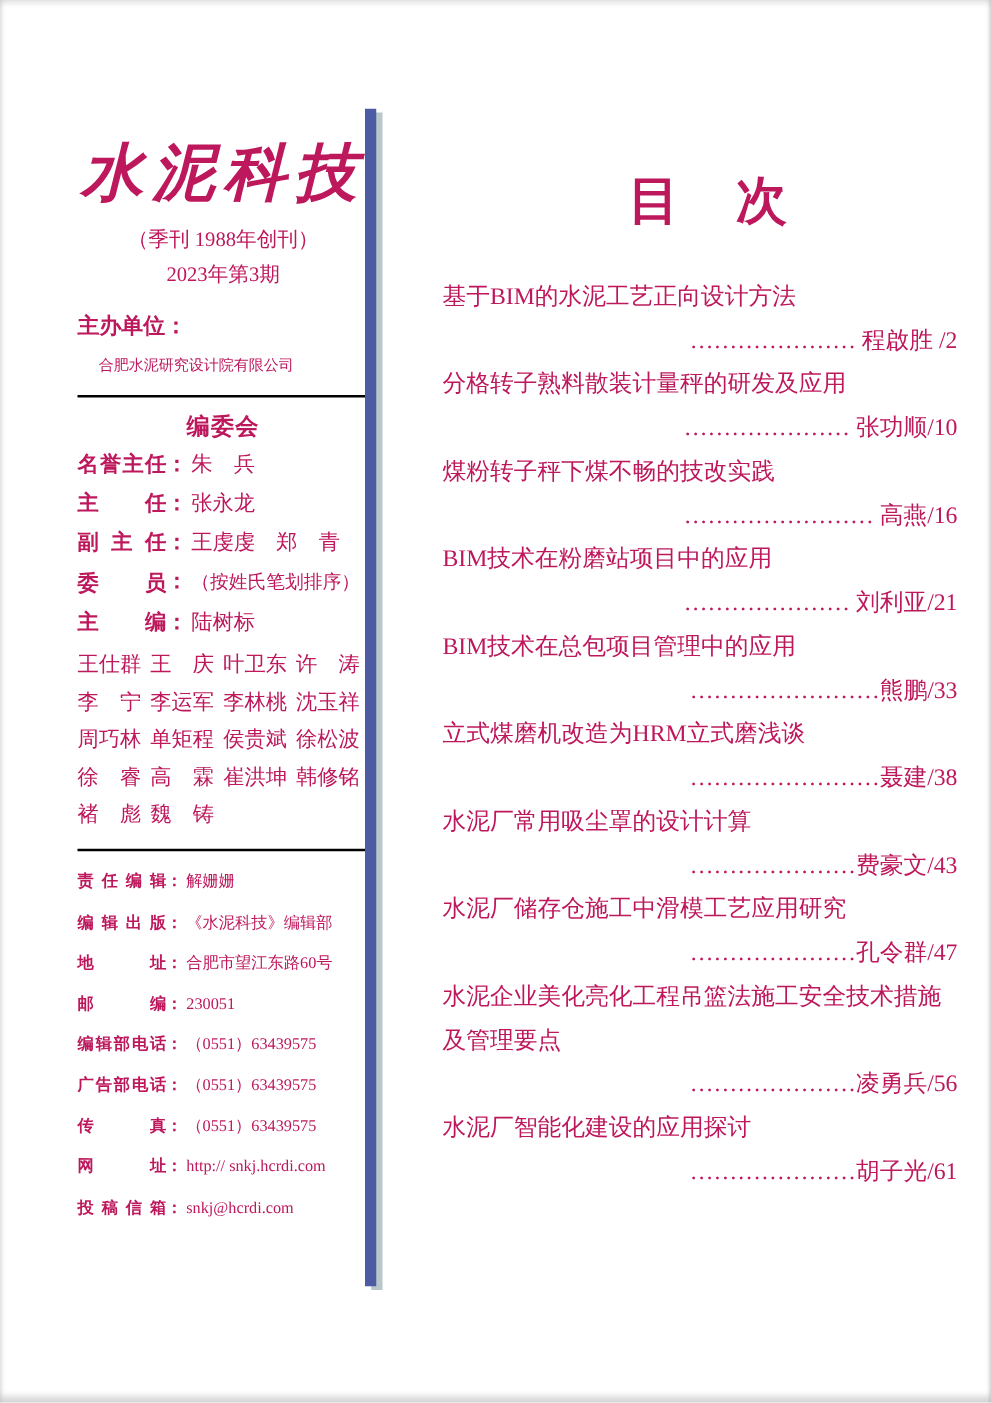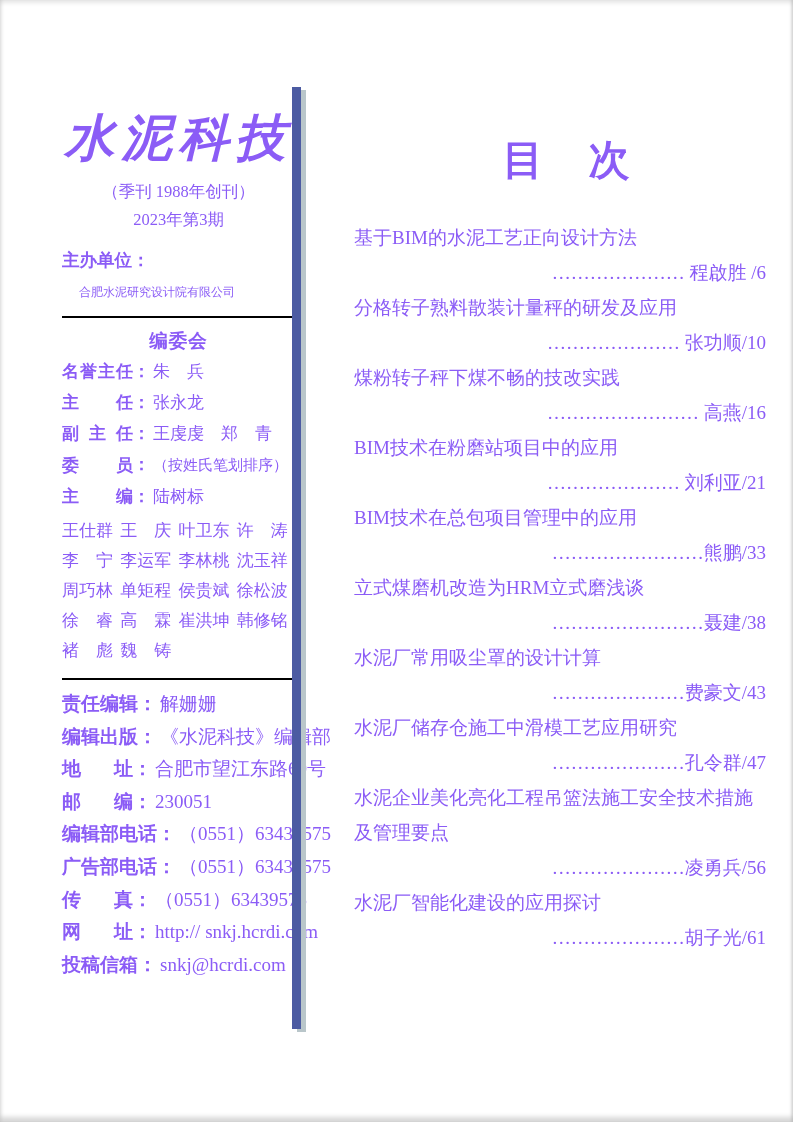--- a/index.html
+++ b/index.html
@@ -1,18 +1,18 @@
 <!DOCTYPE html>
 <html><head>
 <meta charset="utf-8">
 <style>
   html,body { margin:0; padding:0; background:#ffffff; }
   .page {
     position:relative; width:793px; height:1122px; background:#ffffff;
-    overflow:hidden; color:#8b5cf6;
+    overflow:hidden; color:#be185d;
     font-family:"Liberation Serif","DejaVu Serif",serif;
     box-shadow: inset 0 3px 4px rgba(0,0,0,0.10), inset 0 -5px 5px rgba(0,0,0,0.16), inset -2px 0 2px rgba(0,0,0,0.05);
   }
 
   
   .left-col { position:absolute; left:62px; top:98px; width:233px; }
 
   .journal-title {
     font-family:"Liberation Serif","DejaVu Serif",serif;
     font-weight:bold; font-style:italic;
@@ -29,21 +29,21 @@
 
   .rule { border:none; border-top:2px solid #000; margin:12px 0 0 0; }
 
   .board-heading {
     text-align:center; font-weight:bold; font-size:18.5px; line-height:30px;
     margin-top:8px; letter-spacing:1px;
     font-family:"Liberation Sans","DejaVu Sans",sans-serif;
   }
 
   .brow { line-height:31px; font-size:17px; white-space:nowrap; }
-  .irow { line-height:32.6px; font-size:19px; white-space:nowrap; }
+  .irow { line-height:32.6px; font-size:13px; white-space:nowrap; }
 
   .lbl {
     display:inline-block; min-width:71px;
     text-align:justify; text-align-last:justify;
     font-weight:bold; font-family:"Liberation Sans","DejaVu Sans",sans-serif;
     vertical-align:bottom;
   }
   .colon { font-weight:bold; font-family:"Liberation Sans","DejaVu Sans",sans-serif; }
   .val { margin-left:3px; }
   .val-paren { font-size:15px; }
@@ -163,21 +163,21 @@
 
   <div class="divider-bar" style="background: rgb(76, 91, 162); --shadow-col: #b9c6ca;"></div>
 
   <div class="right-col">
     <div class="toc-heading">目　次</div>
 
     <div class="toc-list">
 
       <div class="toc-entry">
         <div class="toc-line toc-title">基于BIM的水泥工艺正向设计方法</div>
-        <div class="toc-line toc-byline">………………… 程啟胜 /6</div>
+        <div class="toc-line toc-byline">………………… 程啟胜 /2</div>
       </div>
 
       <div class="toc-entry">
         <div class="toc-line toc-title">分格转子熟料散装计量秤的研发及应用</div>
         <div class="toc-line toc-byline">………………… 张功顺/10</div>
       </div>
 
       <div class="toc-entry">
         <div class="toc-line toc-title">煤粉转子秤下煤不畅的技改实践</div>
         <div class="toc-line toc-byline">…………………… 高燕/16</div>

